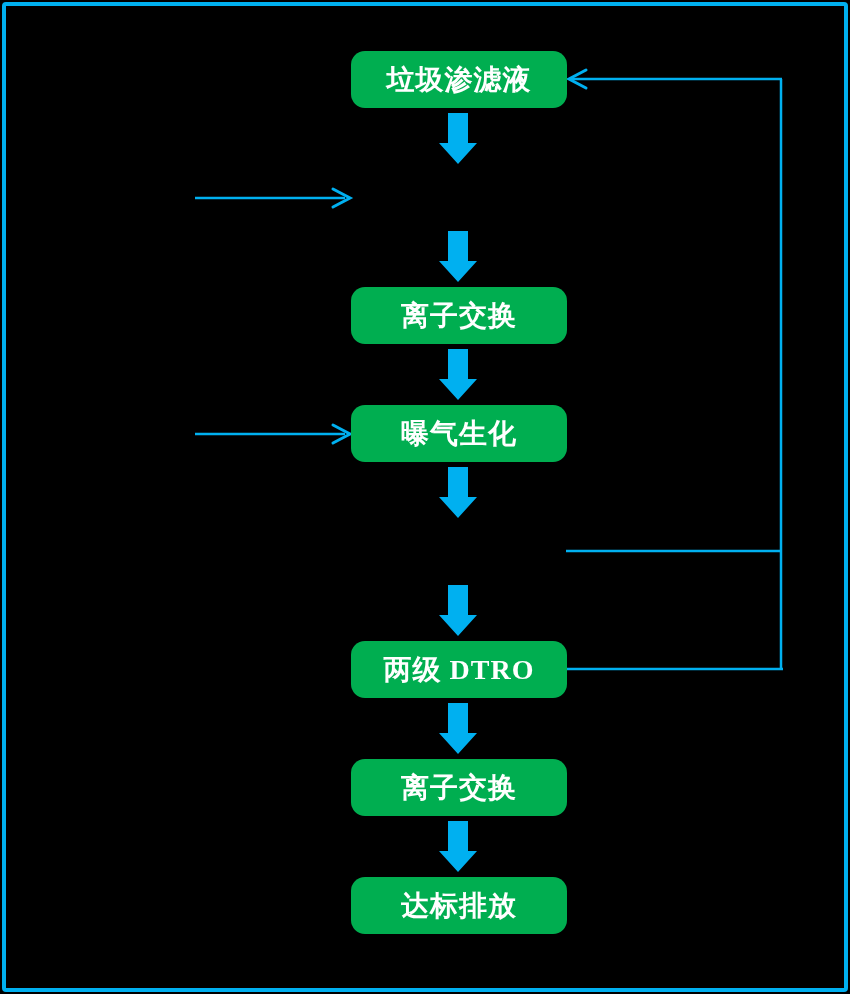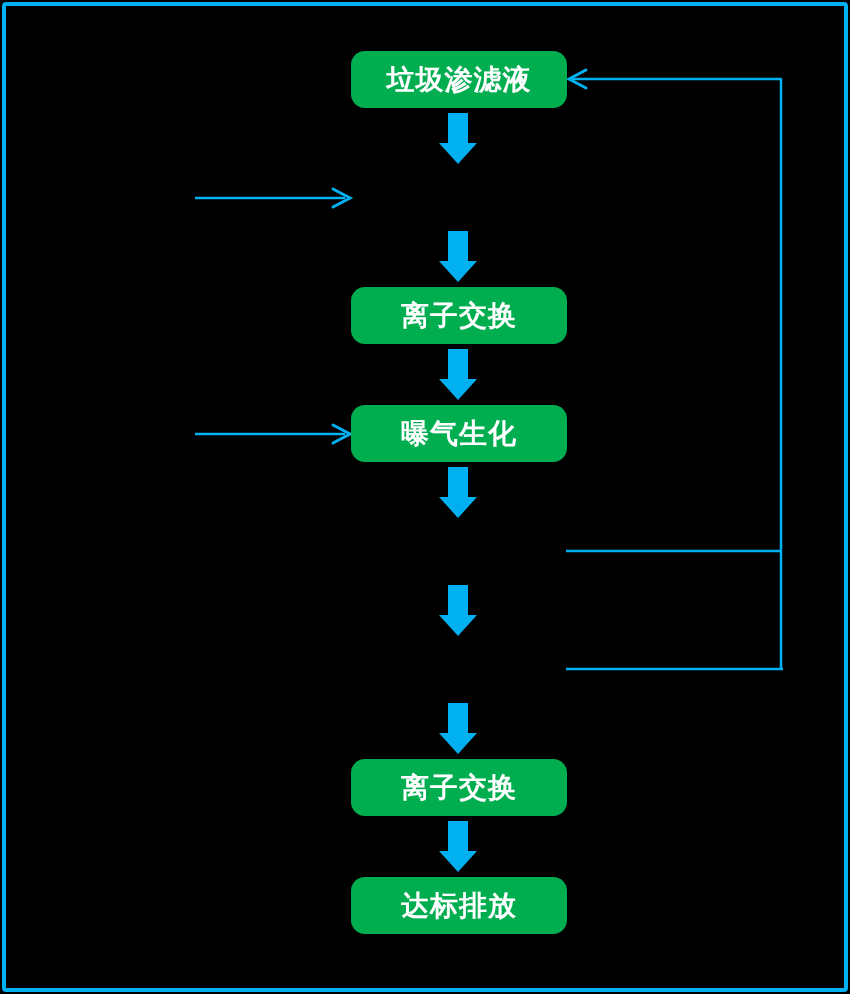--- a/index.html
+++ b/index.html
@@ -95,20 +95,23 @@
 
   <div class="flow-box" style="top:51px">
     <span class="label">垃圾渗滤液</span>
   </div>
   <div class="flow-box" style="top:287px">
     <span class="label">离子交换</span>
   </div>
   <div class="flow-box" style="top:405px">
     <span class="label">曝气生化</span>
   </div>
+  <div class="flow-box" style="top:641px">
+    <span class="label">两级 DTRO</span>
+  </div>
   <div class="flow-box" style="top:877px">
     <span class="label">达标排放</span>
   </div>
   <div class="flow-box" style="top:759px">
     <span class="label">离子交换</span>
   </div>
 
   <div class="frame"></div>
 </div>
 

